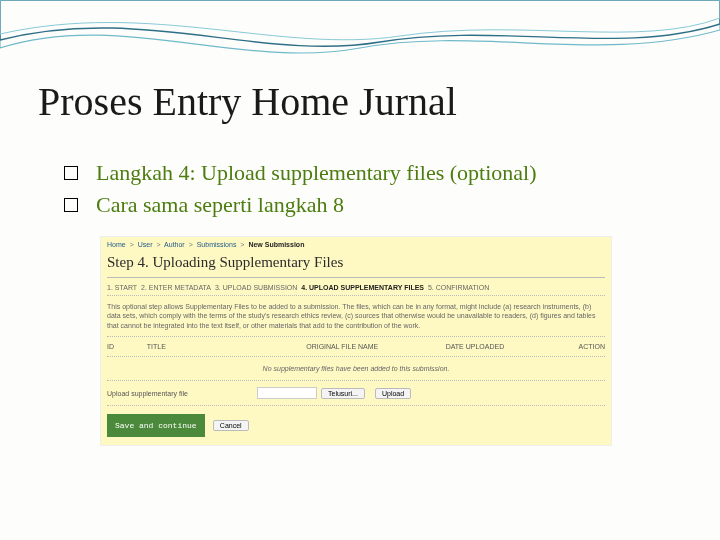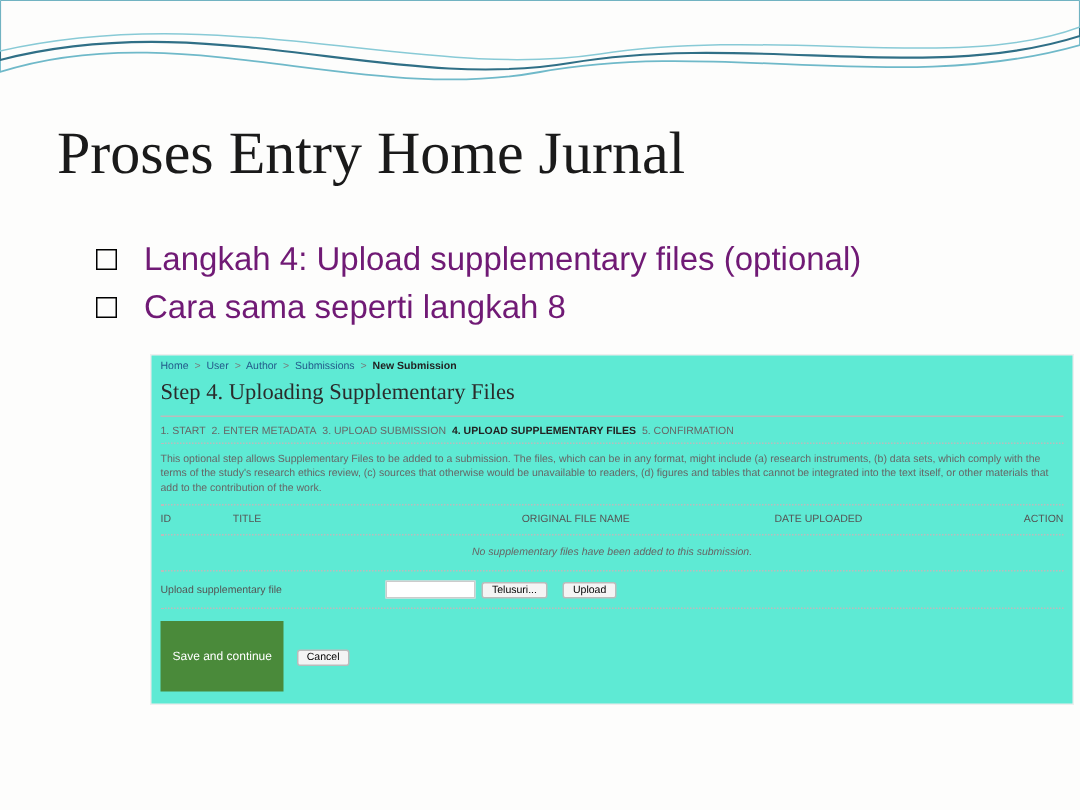--- a/index.html
+++ b/index.html
@@ -30,37 +30,37 @@
     position: absolute;
     top: 160px;
     left: 64px;
     right: 50px;
   }
   .bullet-row {
     display: flex;
     align-items: flex-start;
     margin-bottom: 6px;
     font-size: 22px;
-    color: #701a75;
-    font-family: Liberation Sans, sans-serif;
+    color: #4d7c0f;
+    font-family: Liberation Serif, serif;
   }
   .bullet-box {
     width: 14px;
     height: 14px;
     border: 1.5px solid #000;
     margin-right: 18px;
     margin-top: 6px;
     flex: 0 0 auto;
   }
   .screenshot {
     position: absolute;
     top: 236px;
     left: 100px;
-    width: 616px;
-    background: #5eead4;
+    width: 512px;
+    background: #fef9c3;
     font-family: Verdana, Arial, sans-serif;
     font-size: 8px;
     color: #444;
     border: 0.5px solid #eee;
     padding: 4px 6px 8px 6px;
   }
   .breadcrumb { font-size: 7px; color: #235; margin-bottom: 4px; }
   .breadcrumb a { color: #235a8a; text-decoration: none; }
   .breadcrumb .sep { color: #777; padding: 0 2px; }
   .breadcrumb .current { font-weight: bold; color: #222; }
@@ -104,26 +104,26 @@
     display: inline-block;
     border: 1px solid #ccc;
     min-width: 60px;
     height: 12px;
     background: #fff;
   }
   .action-row { margin-top: 8px; }
   .save-btn {
     display: inline-block;
     font-size: 8px;
-    padding: 19px 8px;
+    padding: 7px 8px;
     background: #4a8a3a;
     color: #fff;
     border: none;
     cursor: pointer;
-    font-family: Liberation Sans, sans-serif;
+    font-family: Liberation Mono, monospace;
     margin-right: 6px;
   }
   .cancel-btn {
     display: inline-block;
   }
 </style>
 </head>
 <body>
 
 <div class="slide">

